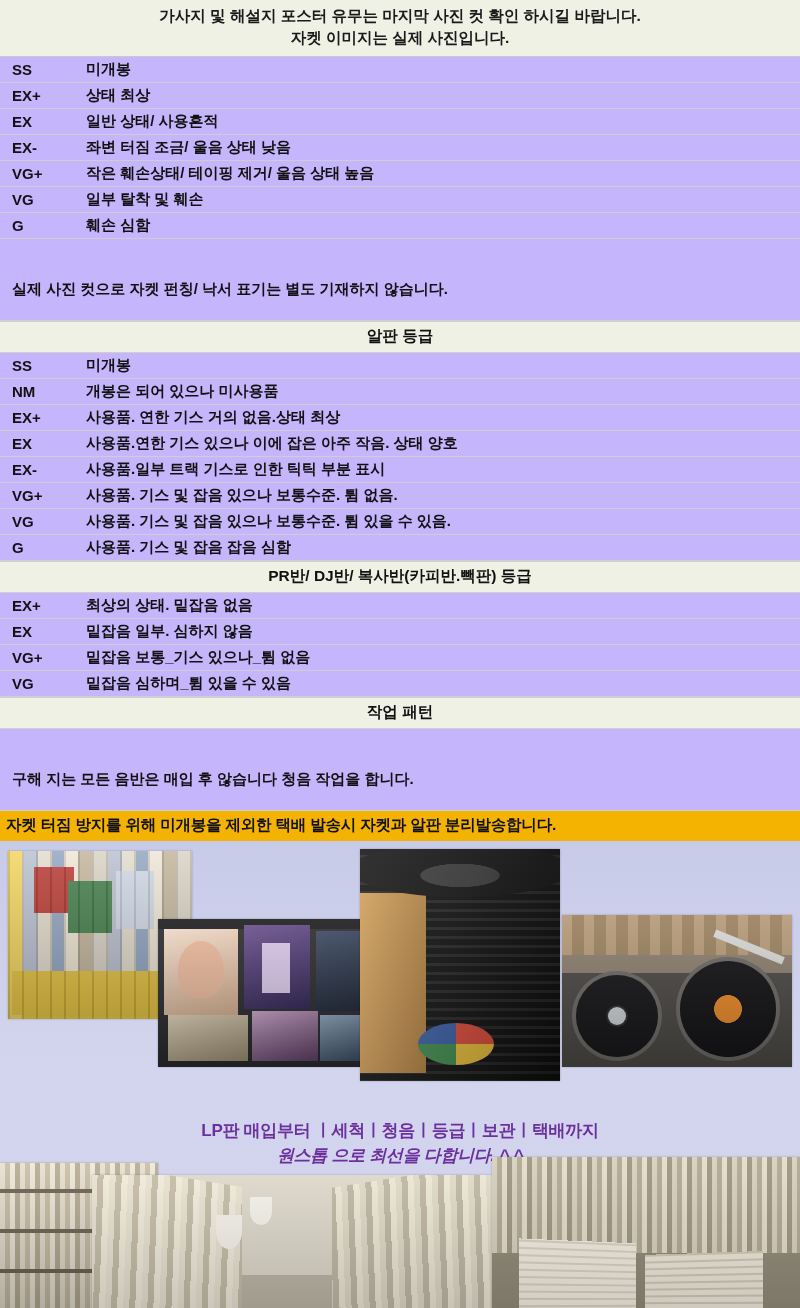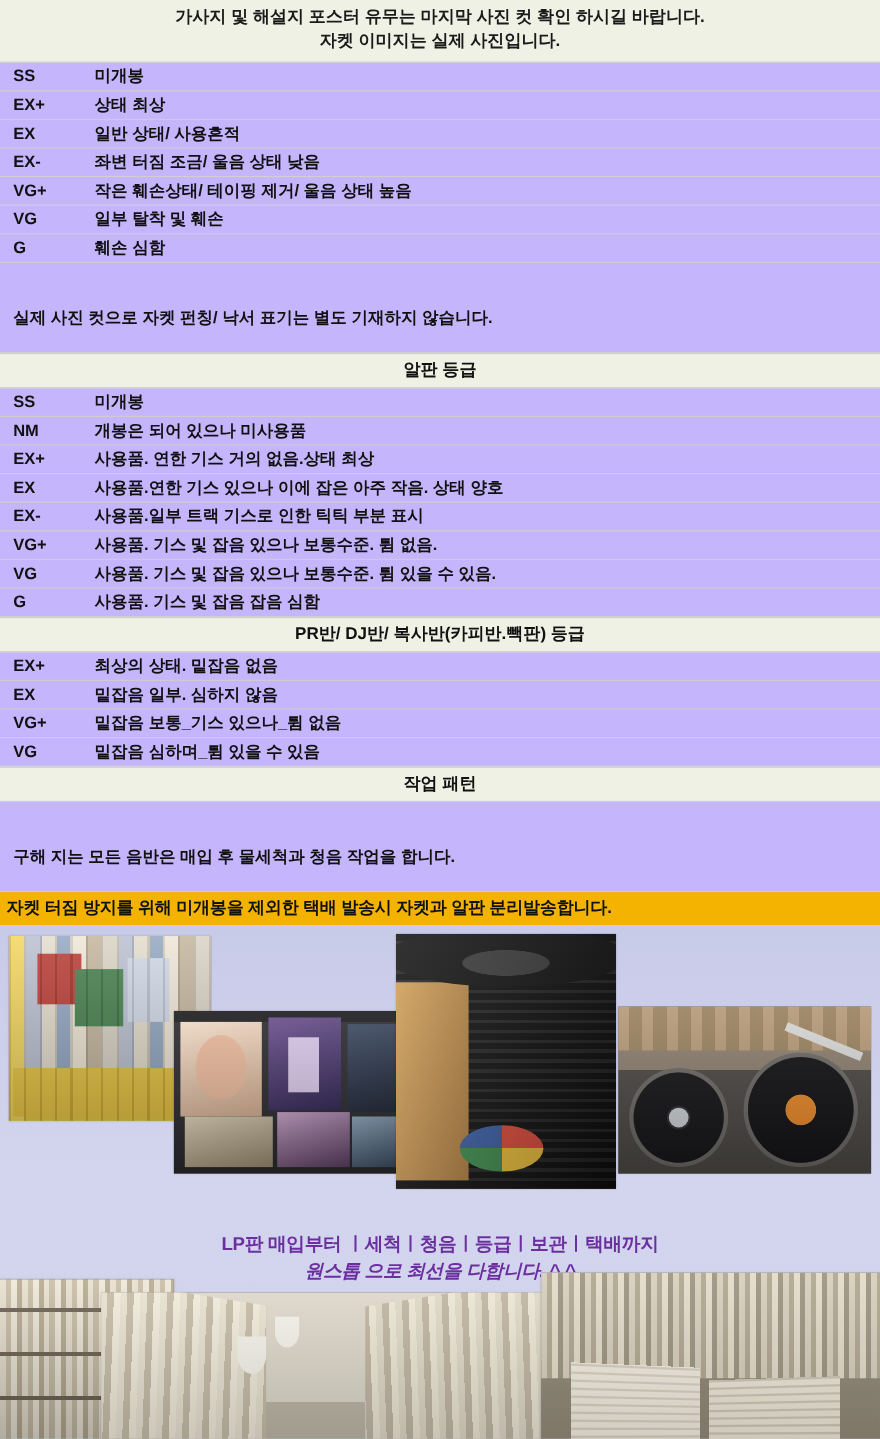--- a/index.html
+++ b/index.html
@@ -364,21 +364,21 @@
     <div class="row">
       <div class="grade">VG+</div>
       <div class="desc">밑잡음 보통_기스 있으나_튐 없음</div>
     </div>
     <div class="row">
       <div class="grade">VG</div>
       <div class="desc">밑잡음 심하며_튐 있을 수 있음</div>
     </div>
 
     <div class="section-head">작업 패턴</div>
-    <div class="fullrow">구해 지는 모든 음반은 매입 후 물세척과 청음 작업을 합니다.</div>
+    <div class="fullrow">구해 지는 모든 음반은 매입 후 않습니다 청음 작업을 합니다.</div>
 
     <div class="highlight-bar">자켓 터짐 방지를 위해 미개봉을 제외한 택배 발송시 자켓과 알판 분리발송합니다.</div>
   </div>
 
   <div class="collage">
 
     <div class="photo" id="p1">
       <div class="bg"></div>
       <div class="red"></div>
       <div class="grn"></div>

